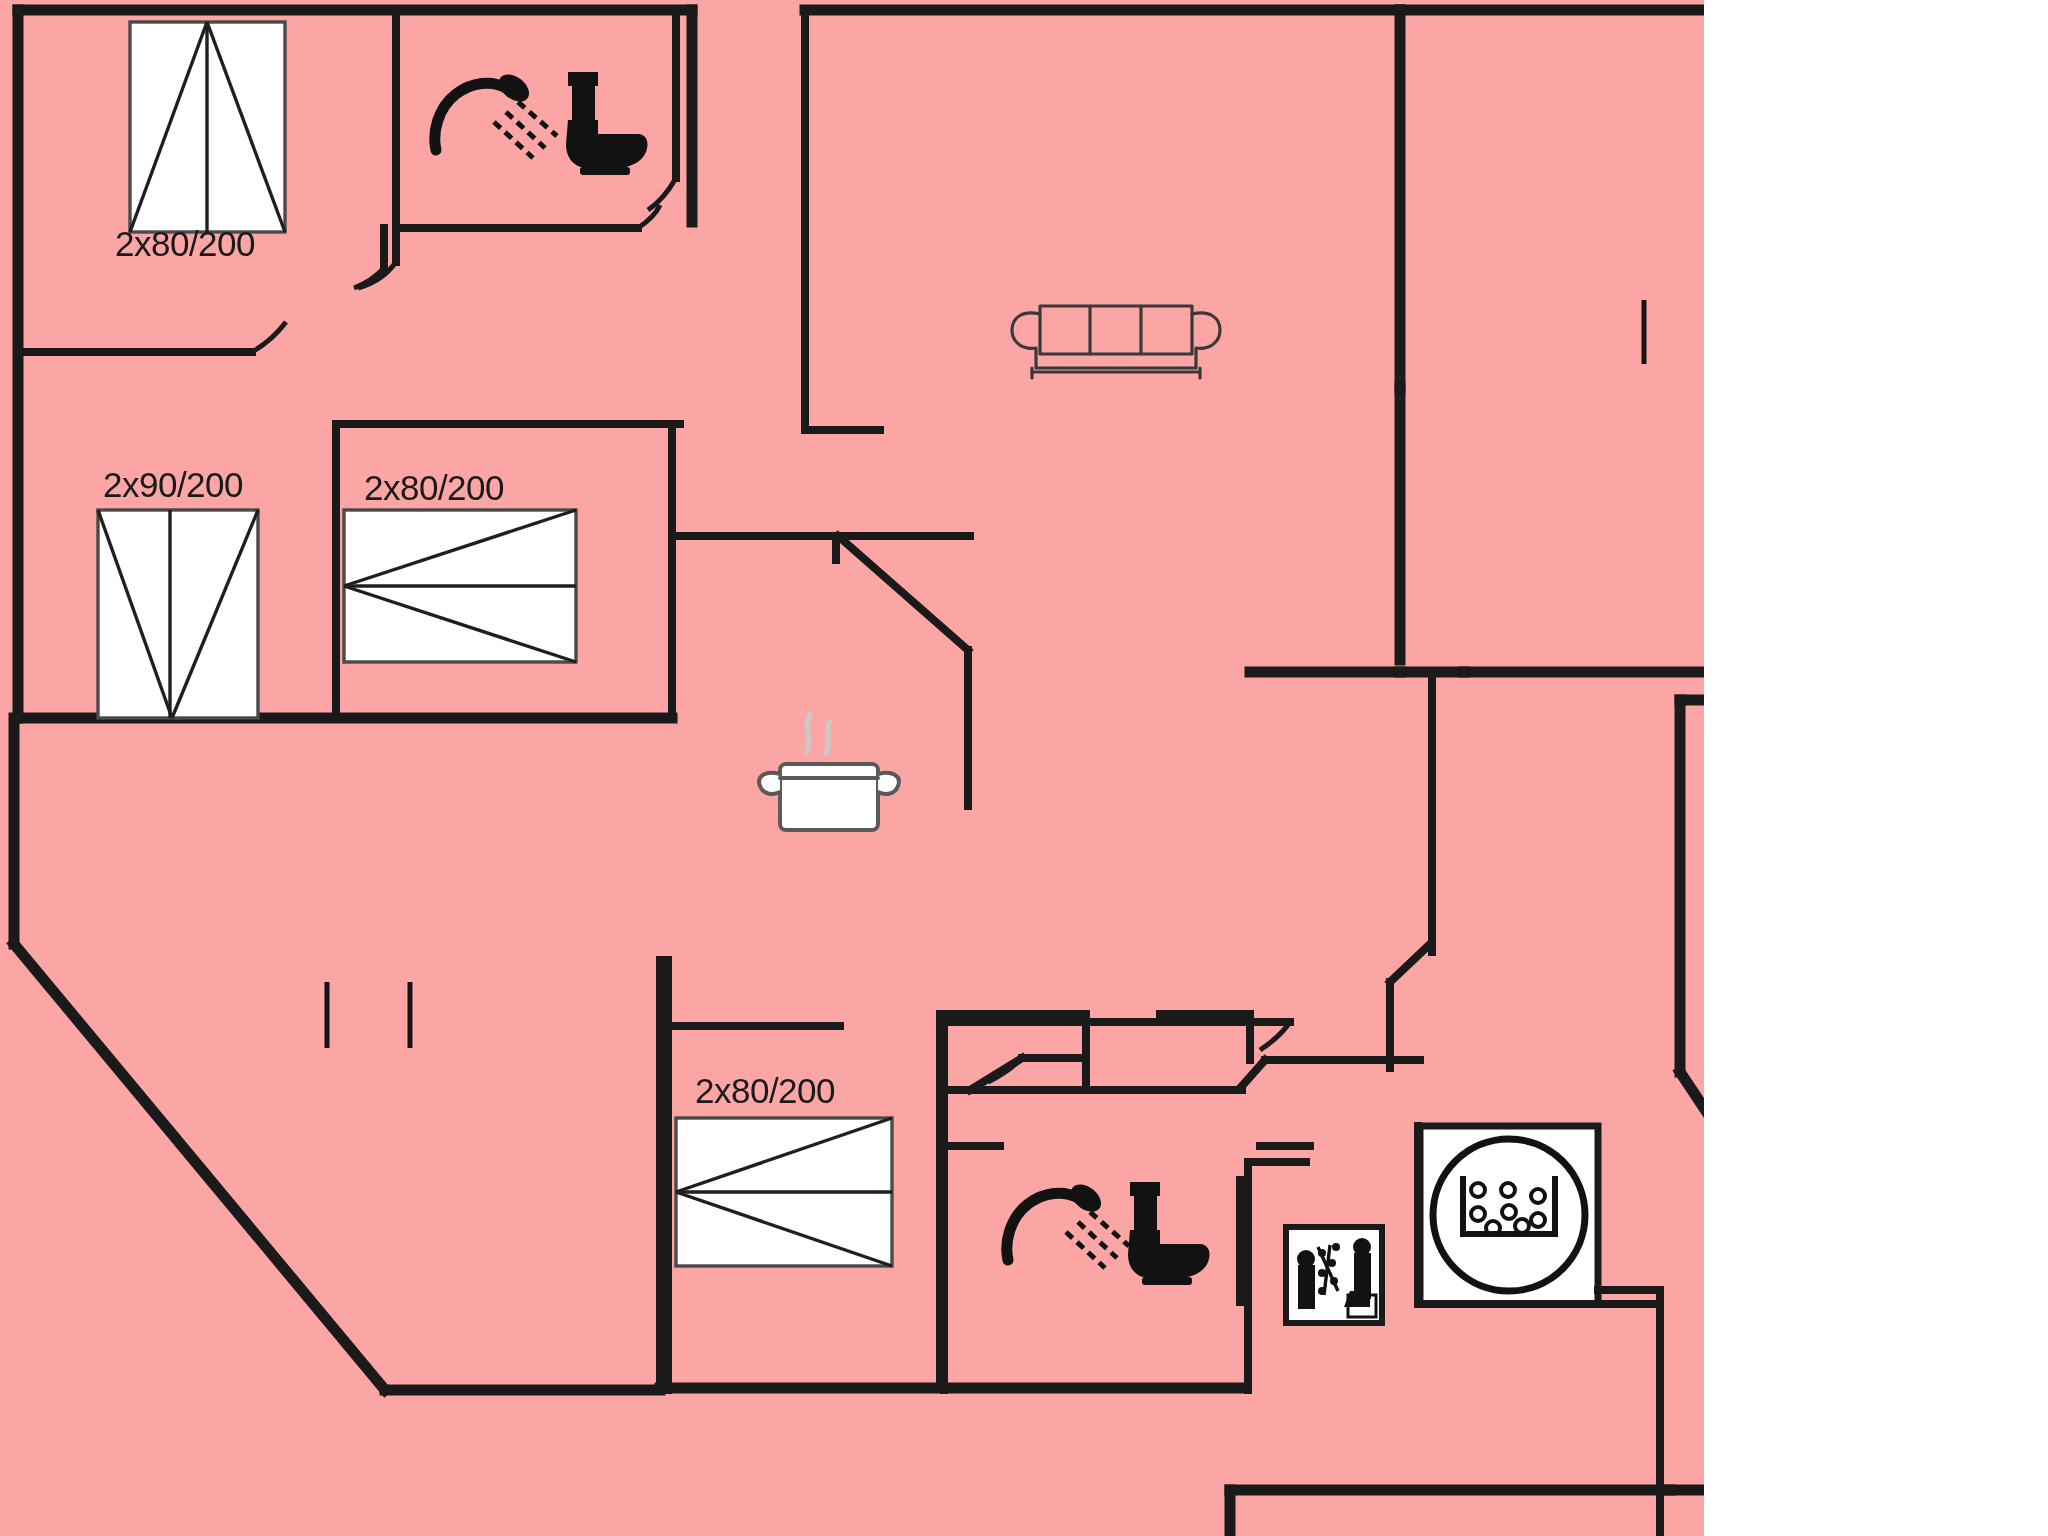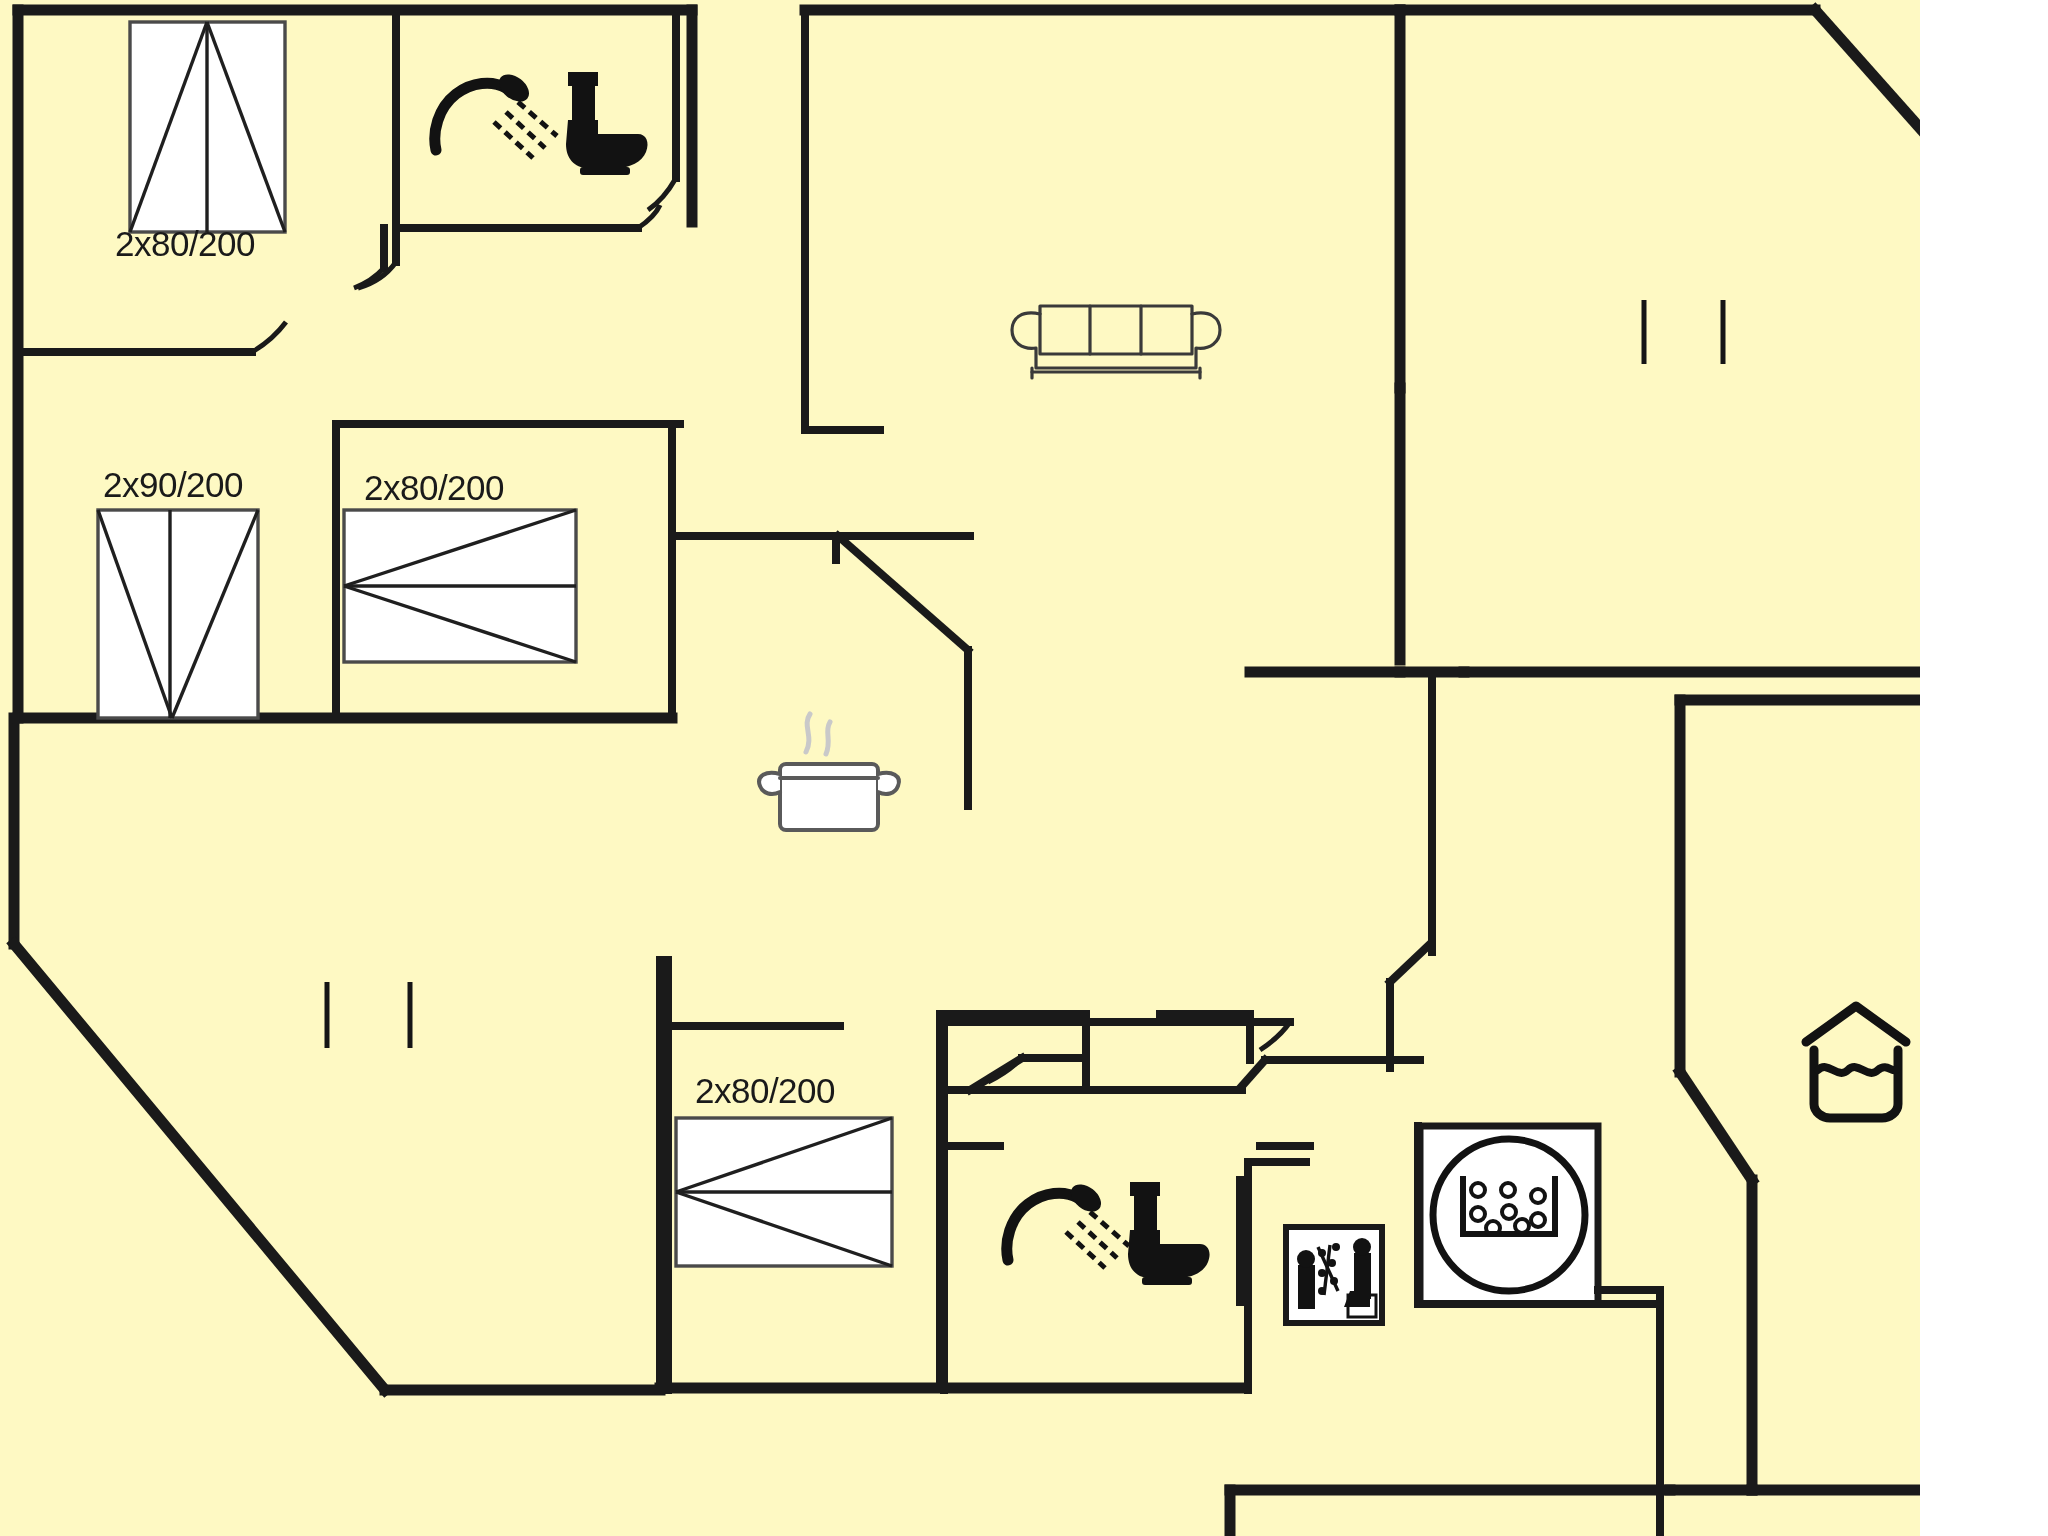--- a/index.html
+++ b/index.html
@@ -6,23 +6,23 @@
   html, body {
     margin: 0;
     padding: 0;
     background: #ffffff;
   }
   body {
     font-family: "Liberation Sans", sans-serif;
   }
   #plan-root {
     position: relative;
-    width: 1920px;
+    width: 1704px;
     height: 1536px;
-    background: #fef9c3;
+    background: #fca5a5;
     overflow: hidden;
   }
   svg#floorplan {
     display: block;
     width: 2048px;
     height: 1536px;
   }
   .wall-thick {
     stroke: #1a1a1a;
     stroke-width: 11;

